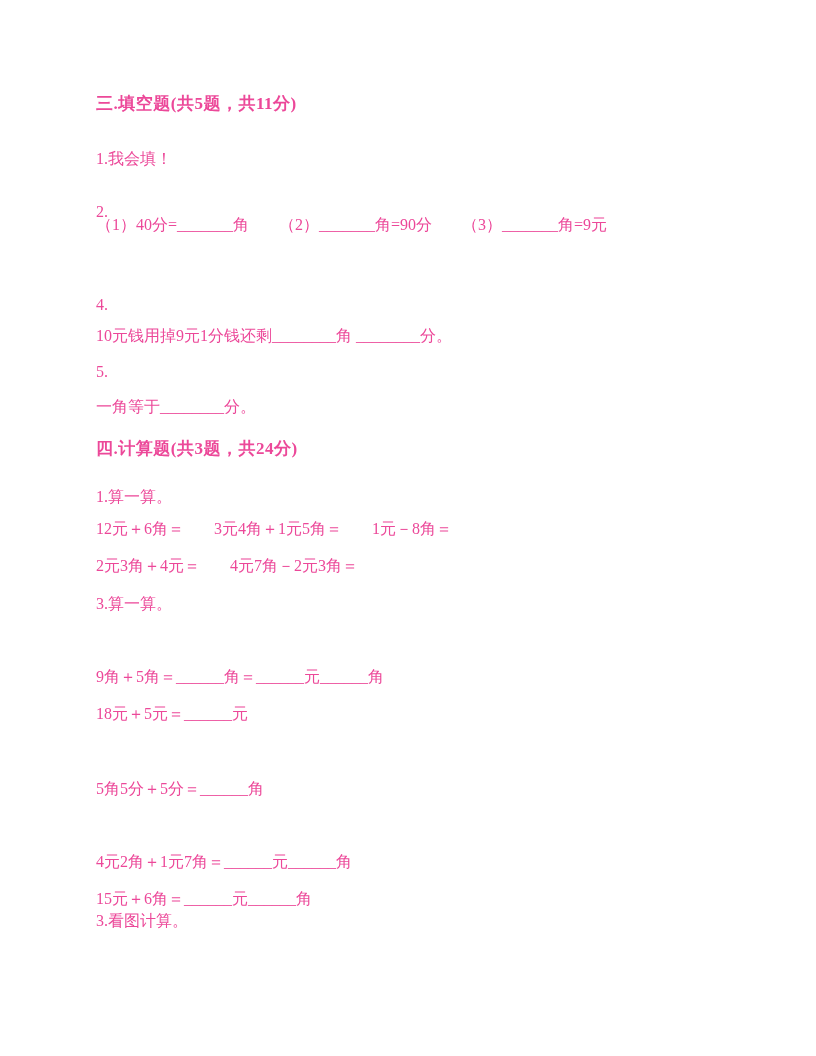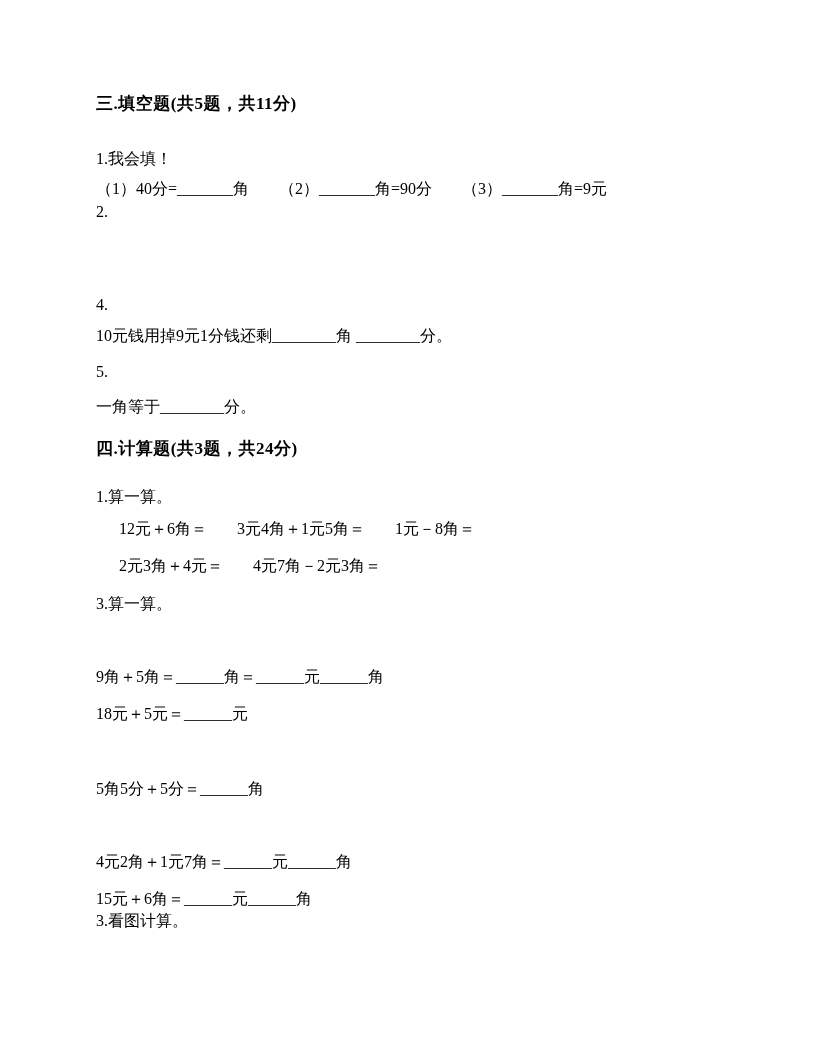--- a/index.html
+++ b/index.html
@@ -1,39 +1,39 @@
 <!DOCTYPE html>
 <html><head>
 <meta charset="utf-8">
 <style>
   html,body{margin:0;padding:0;background:#ffffff;}
   .page{
     position:relative;
     width:720px;height:1056px;
     background:#ffffff;
-    color:#000000;
+    color:#ec4899;
     font-family:"Liberation Serif","DejaVu Serif",serif;
     font-size:16px;
     overflow:hidden;
     text-decoration:underline;
   }
   .line{
     position:absolute;
     left:96px;
     white-space:pre;
     line-height:20px;
   }
   .heading{
     font-weight:bold;
     font-size:17px;
     letter-spacing:0.5px;
   }
   .parts-row{display:flex;}
-  .parts-row .part{margin-right:30px;white-space:pre;}
-  .eq-row{display:flex;margin-left:23px;}
+  .parts-row .part{margin-right:30px;white-space:pre;margin-top:36px;}
+  .eq-row{display:flex;}
   .eq-row .eq{margin-right:30px;white-space:pre;}
 </style>
 </head>
 <body>
 
 <div class="page">
 
   <div class="line heading" style="top:94px">三.填空题(共5题，共11分)</div>
 
   <div class="line" style="top:149px">1.我会填！</div>

